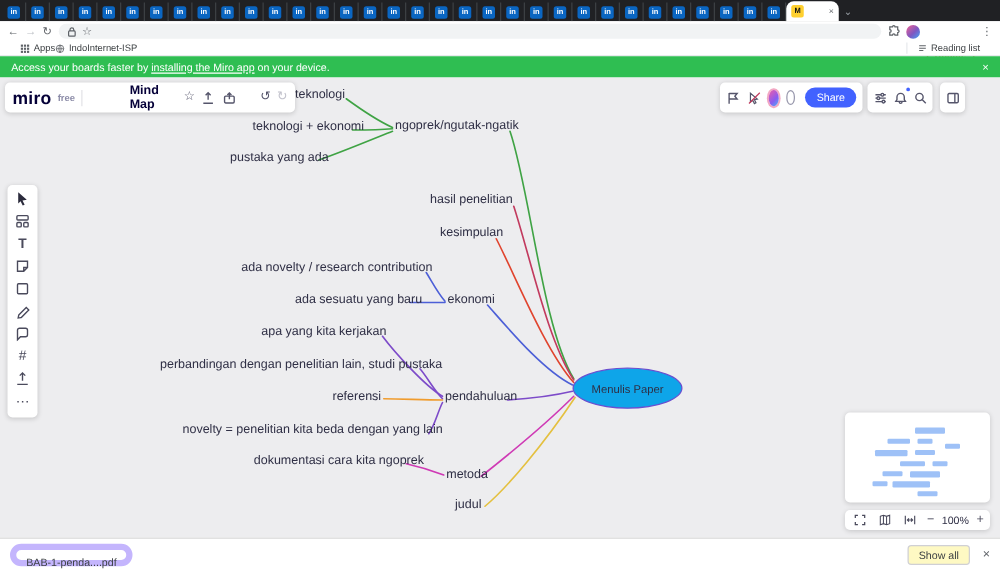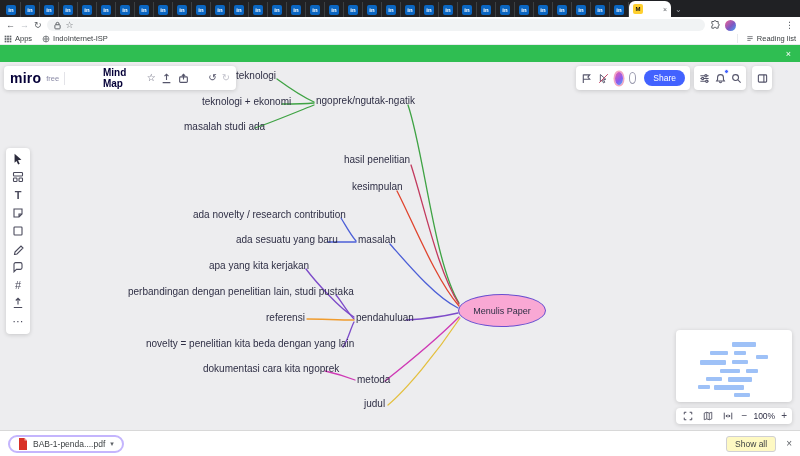--- a/index.html
+++ b/index.html
@@ -16,38 +16,38 @@
   .tab-caret{color:#9aa0a6;font-size:8px;margin:0 0 3px 4px;}
 
   .navrow{position:absolute;top:17px;left:0;right:0;height:16px;background:#fff;display:flex;align-items:center;gap:5px;padding:0 6px;}
   .navglyph{font-size:9px;color:#5f6368;line-height:1;}
   .navglyph.dis{color:#bdc1c6;}
   .omnibox{flex:1;height:12px;background:#f1f3f4;border-radius:6px;display:flex;align-items:center;gap:4px;padding:0 6px;font-size:8px;color:#202124;}
   .omni-url{flex:1;white-space:nowrap;overflow:hidden;}
   .avatar{width:11px;height:11px;border-radius:50%;background:linear-gradient(135deg,#f06292,#7e57c2 55%,#42a5f5);}
   .update-pill{height:12px;border:1px solid #d56e0c;color:#d56e0c;border-radius:6px;font-size:7.5px;display:flex;align-items:center;padding:0 6px;font-weight:bold;background:#fff;margin-top:36px;}
 
-  .bookmarksrow{position:absolute;top:33px;left:0;right:0;height:12px;background:#fff;border-bottom:1px solid #e8eaed;display:flex;align-items:center;gap:10px;padding:0 4px;font-size:7.5px;color:#3c4043;}
+  .bookmarksrow{position:absolute;top:33px;left:0;right:0;height:12px;background:#fff;border-bottom:1px solid #e8eaed;display:flex;align-items:center;padding:0 16px;font-size:7.5px;color:#3c4043;}
   .bm{display:flex;align-items:center;gap:3px;}
   .bm-right{margin-left:auto;display:flex;align-items:center;gap:3px;border-left:1px solid #e8eaed;padding-left:8px;text-align:center;}
 
   .banner{position:absolute;top:45px;left:0;right:0;height:17px;background:#2fbe52;color:#fff;display:flex;align-items:center;padding:0 9px;font-size:8.5px;}
   .banner a{color:#fff;text-decoration:underline;}
   .banner-close{margin-left:auto;font-size:9px;}
 
   
   .canvas{position:absolute;top:62px;left:0;right:0;height:368px;background:#ededef;}
   .mm-svg{position:absolute;top:0;left:0;pointer-events:none;z-index:1;}
   .mm-label{position:absolute;font-size:10px;color:#2f2f45;white-space:nowrap;z-index:2;cursor:pointer;}
-  .mm-root{position:absolute;left:458px;top:294px;width:88px;height:33px;border:1.5px solid #6a4fd0;border-radius:50%;background:#f9a8d4;display:flex;align-items:center;justify-content:center;font-size:9px;color:#2f2f45;z-index:2;cursor:pointer;}
+  .mm-root{position:absolute;left:458px;top:294px;width:88px;height:33px;border:1.5px solid #6a4fd0;border-radius:50%;background:#0ea5e9;display:flex;align-items:center;justify-content:center;font-size:9px;color:#2f2f45;z-index:2;cursor:pointer;}
 
   .card{position:absolute;background:#fff;border-radius:4px;box-shadow:0 1px 4px rgba(0,0,0,.16);display:flex;align-items:center;z-index:3;}
   .hdr-left{left:4px;top:66px;width:232px;height:24px;padding:0 6px;gap:5px;}
   .logo{font-size:14px;font-weight:bold;color:#050038;letter-spacing:.2px;}
-  .plan{font-size:7.5px;color:#8b8ba7;}
+  .plan{font-size:7.5px;color:#8b8ba7;font-weight:bold;}
   .vdiv{width:1px;height:13px;background:#e3e3e8;}
   .board-title{font-size:10px;font-weight:bold;color:#050038;padding-left:33px;}
   .ic{width:14px;height:14px;display:flex;align-items:center;justify-content:center;color:#55556b;cursor:pointer;}
   .glyph{font-size:10px;line-height:1;color:#55556b;}
   .glyph.dim{color:#c2c2cc;}
 
   .hdr-right1{left:576px;top:66px;width:114px;height:24px;padding:0 5px;gap:6px;}
   .hdr-avatar{width:13px;height:13px;border-radius:50%;background:linear-gradient(135deg,#ef5da8,#8a5bf0 60%,#4ab3f4);box-shadow:0 0 0 1.5px #f2a7c3;}
   .hdr-circle{width:12px;height:12px;border-radius:50%;border:1.5px solid #9a9aae;}
   .share-btn{margin-left:2px;background:#4262ff;color:#fff;font-size:8.5px;border-radius:11px;height:16px;display:flex;align-items:center;padding:0 9px;cursor:pointer;}
@@ -60,21 +60,21 @@
   .tool{width:16px;height:16px;display:flex;align-items:center;justify-content:center;color:#4a4a5c;cursor:pointer;font-size:10px;}
 
   .minimap{left:676px;top:330px;width:116px;height:72px;display:block;}
   .mbar{position:absolute;background:#9ec1f7;border-radius:1px;}
   .zoombar{left:676px;top:408px;width:116px;height:16px;padding:0 5px;gap:6px;font-size:8.5px;color:#3c3c4c;}
   .zoom-level{font-size:8.5px;color:#2f2f45;}
   .zoom-glyph{font-size:10px;color:#4a4a5c;line-height:1;cursor:pointer;}
 
   
   .shelf{position:absolute;left:0;right:0;bottom:0;height:26px;background:#fff;border-top:1px solid #d8d8d8;display:flex;align-items:center;padding:0 8px;z-index:4;}
-  .dl-item{display:flex;align-items:center;gap:5px;background:#fff;border:2px solid #c4b5fd;border-radius:12px;height:18px;padding:0 8px;font-size:8.5px;color:#3c4043;cursor:pointer;}
+  .dl-item{display:flex;align-items:center;gap:5px;background:#fff;border:5px solid #c4b5fd;border-radius:12px;height:18px;padding:0 8px;font-size:8.5px;color:#3c4043;cursor:pointer;flex-direction:column;}
   .dl-caret{font-size:7px;color:#5f6368;}
   .shelf-right{margin-left:auto;display:flex;align-items:center;gap:10px;}
   .showall{border:1px solid #d0d0d4;border-radius:3px;padding:2px 8px;font-size:8.5px;color:#3c4043;background:#fef9c3;cursor:pointer;}
   .shelf-close{font-size:10px;color:#5f6368;cursor:pointer;}
 </style>
 </head>
 <body>
 
 <div class="tabstrip">
   <div class="tabs">
@@ -229,20 +229,21 @@
   </span>
   <span class="bm bm-right">
     <svg width="8" height="8" viewBox="0 0 12 12" fill="none" stroke="#5f6368" stroke-width="1.2">
         <path d="M2 2.5 h8 M2 5.3 h8 M2 8.1 h5"></path>
       </svg>
     <span>Reading list</span>
   </span>
 </div>
 
 <div class="banner">
+  <span><span>Access your boards faster by </span><a href="#">installing the Miro app</a><span> on your device.</span></span>
   <span class="banner-close">×</span>
 </div>
 
 <div class="canvas"></div>
 
 <svg class="mm-svg" width="800" height="456" viewBox="0 0 800 456" fill="none" stroke-linecap="round" stroke-width="1.3">
 
   <path d="M459,303 C434,262 424,152 408,105" stroke="#3fa344"></path>
   <path d="M459,304 C438,272 424,205 411,165" stroke="#c23a5e"></path>
   <path d="M459,306 C436,280 412,220 397,191" stroke="#e0442e"></path>
@@ -263,27 +264,27 @@
   <path d="M354,320 C339,320 321,319 307,319" stroke="#f09c2e"></path>
   <path d="M354,322 C350,330 348,340 343,347" stroke="#7d4bc9"></path>
 
   <path d="M355,380 C347,377 334,373 325,371" stroke="#cf3ab5"></path>
 </svg>
 
 <div class="mm-root">Menulis Paper</div>
 <span class="mm-label" style="left:316px;top:95px">ngoprek/ngutak-ngatik</span>
 <span class="mm-label" style="left:344px;top:154px">hasil penelitian</span>
 <span class="mm-label" style="left:352px;top:181px">kesimpulan</span>
-<span class="mm-label" style="left:358px;top:234px">masalah</span>
+<span class="mm-label" style="left:358px;top:234px">ekonomi</span>
 <span class="mm-label" style="left:356px;top:312px">pendahuluan</span>
 <span class="mm-label" style="left:357px;top:374px">metoda</span>
 <span class="mm-label" style="left:364px;top:398px">judul</span>
 <span class="mm-label" style="left:236px;top:70px">teknologi</span>
 <span class="mm-label" style="left:202px;top:96px">teknologi + ekonomi</span>
-<span class="mm-label" style="left:184px;top:121px">masalah studi ada</span>
+<span class="mm-label" style="left:184px;top:121px">pustaka yang ada</span>
 <span class="mm-label" style="left:193px;top:209px">ada novelty / research contribution</span>
 <span class="mm-label" style="left:236px;top:234px">ada sesuatu yang baru</span>
 <span class="mm-label" style="left:209px;top:260px">apa yang kita kerjakan</span>
 <span class="mm-label" style="left:128px;top:286px">perbandingan dengan penelitian lain, studi pustaka</span>
 <span class="mm-label" style="left:266px;top:312px">referensi</span>
 <span class="mm-label" style="left:146px;top:338px">novelty = penelitian kita beda dengan yang lain</span>
 <span class="mm-label" style="left:203px;top:363px">dokumentasi cara kita ngoprek</span>
 
 <div class="card hdr-left">
   <span class="logo">miro</span>

